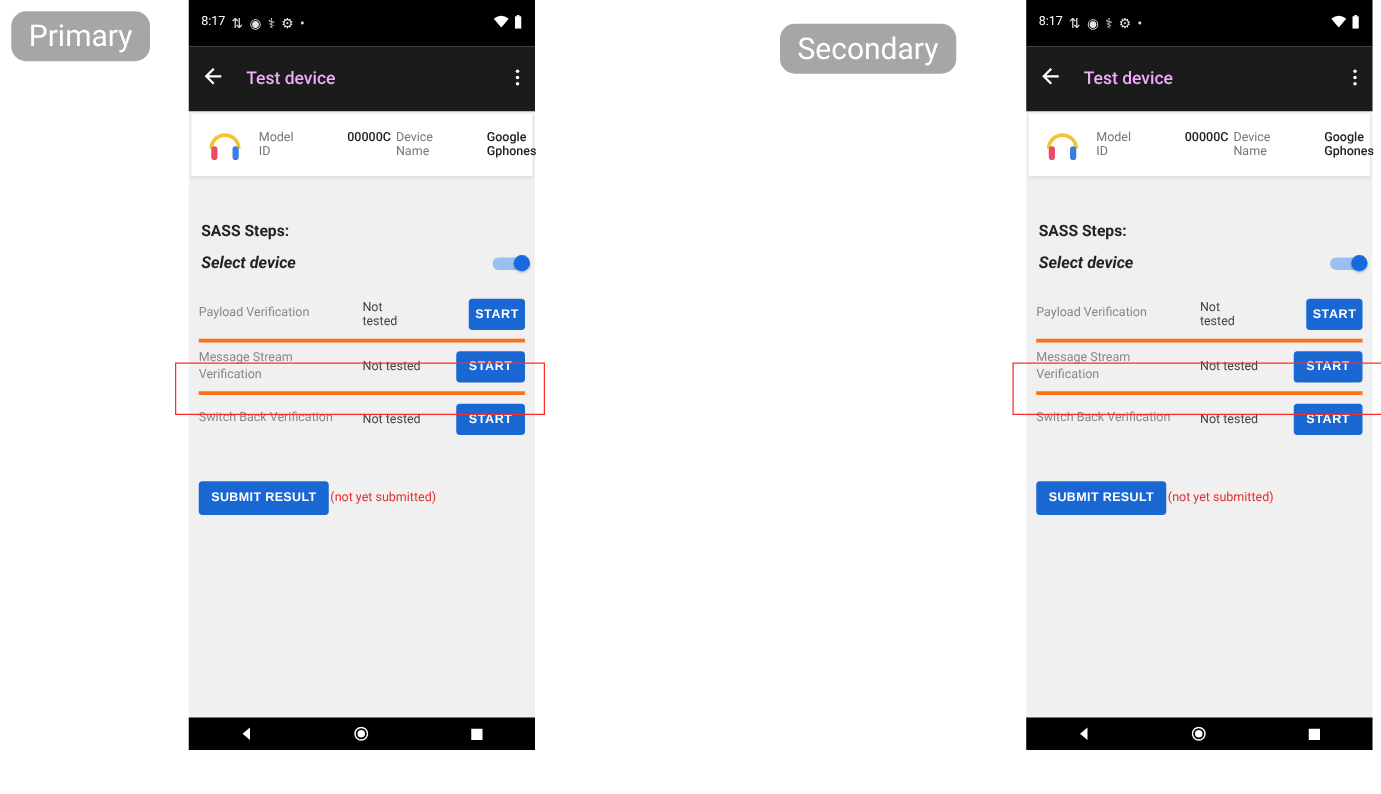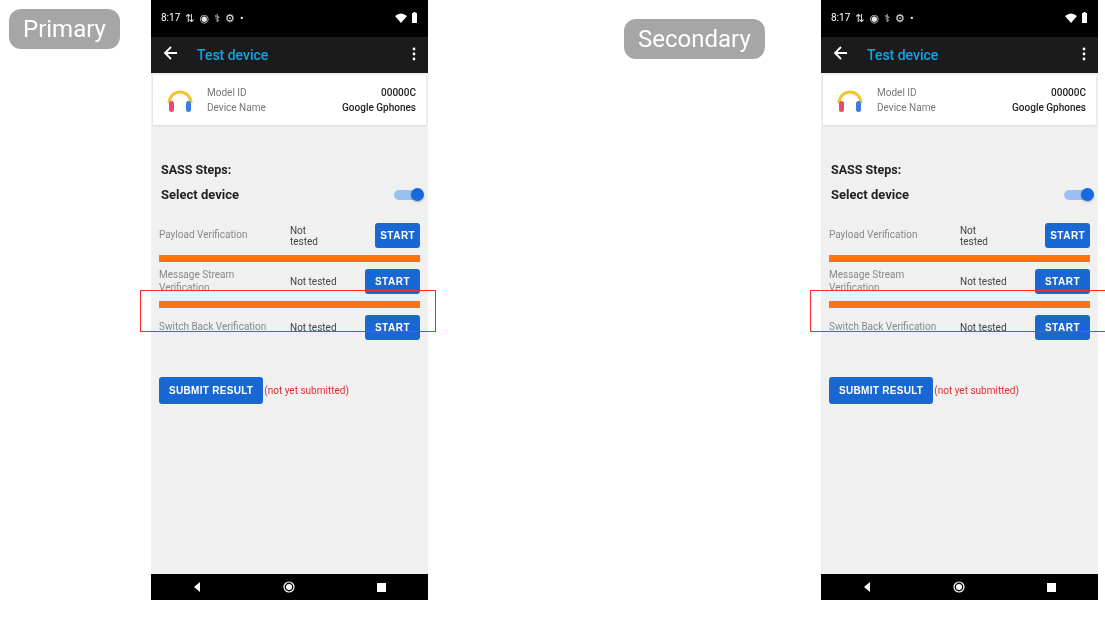--- a/index.html
+++ b/index.html
@@ -37,69 +37,69 @@
     align-items: center;
     justify-content: space-between;
     padding: 0 10px;
     font-size: 10px;
   }
   .status-left { display: flex; align-items: flex-start; gap: 5px; }
   .status-right { display: flex; align-items: center; gap: 4px; }
   .status-icon { font-size: 11px; opacity: 0.9; }
 
   .app-bar {
-    height: 36px;
+    height: 52px;
     background: #1b1b1b;
-    color: #0ea5e9;
+    color: #f0abfc;
     display: flex;
     align-items: center;
     padding: 0 12px;
     gap: 18px;
   }
   .app-bar-title { font-size: 14px; font-weight: 500; flex: 1; }
 
   .card {
     background: #fff;
     margin: 2px 2px 0 2px;
     padding: 8px 10px;
     display: flex;
     align-items: center;
     gap: 10px;
     box-shadow: 0 1px 2px rgba(0,0,0,0.1);
   }
   .device-icon {
     width: 34px; height: 34px;
   }
-  .card-rows { flex: 1; display: flex; flex-direction: column; gap: 4px; }
+  .card-rows { flex: 1; display: flex; gap: 4px; }
   .card-row { display: flex; justify-content: space-between; font-size: 10px; }
   .card-row .k { color: #777; }
   .card-row .v { color: #222; font-weight: 500; padding-left: 43px; }
 
   .body-area { padding: 23px 8px 0 8px; }
   .sass-title { font-size: 12.5px; font-weight: 700; color: #222; margin: 14px 0 10px 2px;}
   .select-row {
     display: flex; justify-content: space-between; align-items: center;
-    font-size: 13px; font-weight: 700; color: #222; margin-bottom: 14px; padding-left:2px;
+    font-size: 13px; font-weight: 700; color: #222; margin-bottom: 14px; padding-left:2px;font-style:italic;
   }
   .toggle {
     width: 28px; height: 14px; position: relative;
   }
   .toggle-track {
     background: #99c0f0; width: 24px; height: 10px; border-radius: 6px;
     position: absolute; top: 2px; left: 2px;
   }
   .toggle-thumb {
     width: 13px; height: 13px; background: #1769e0; border-radius: 50%;
     position: absolute; right: -4px; top: 0;
     box-shadow: 0 1px 2px rgba(0,0,0,0.3);
   }
 
   .test-row {
     display: flex; align-items: center; justify-content: space-between;
-    border-top: 7px solid #f97316;
+    border-top: 3px solid #f97316;
     padding: 7px 0;
     gap: 6px;
   }
   .test-row:first-of-type { border-top: none; gap: 40px; }
   .test-name { font-size: 10px; color: #888; width: 112px; line-height: 1.25;}
   .test-status { font-size: 10px; color: #444; width: 56px; }
   .start-btn {
     background: #1967d2; color: #fff; font-size: 10px; font-weight: 600;
     padding: 7px 0; border: none; border-radius: 3px; letter-spacing: 0.5px;
     width: 55px; text-align: center;

